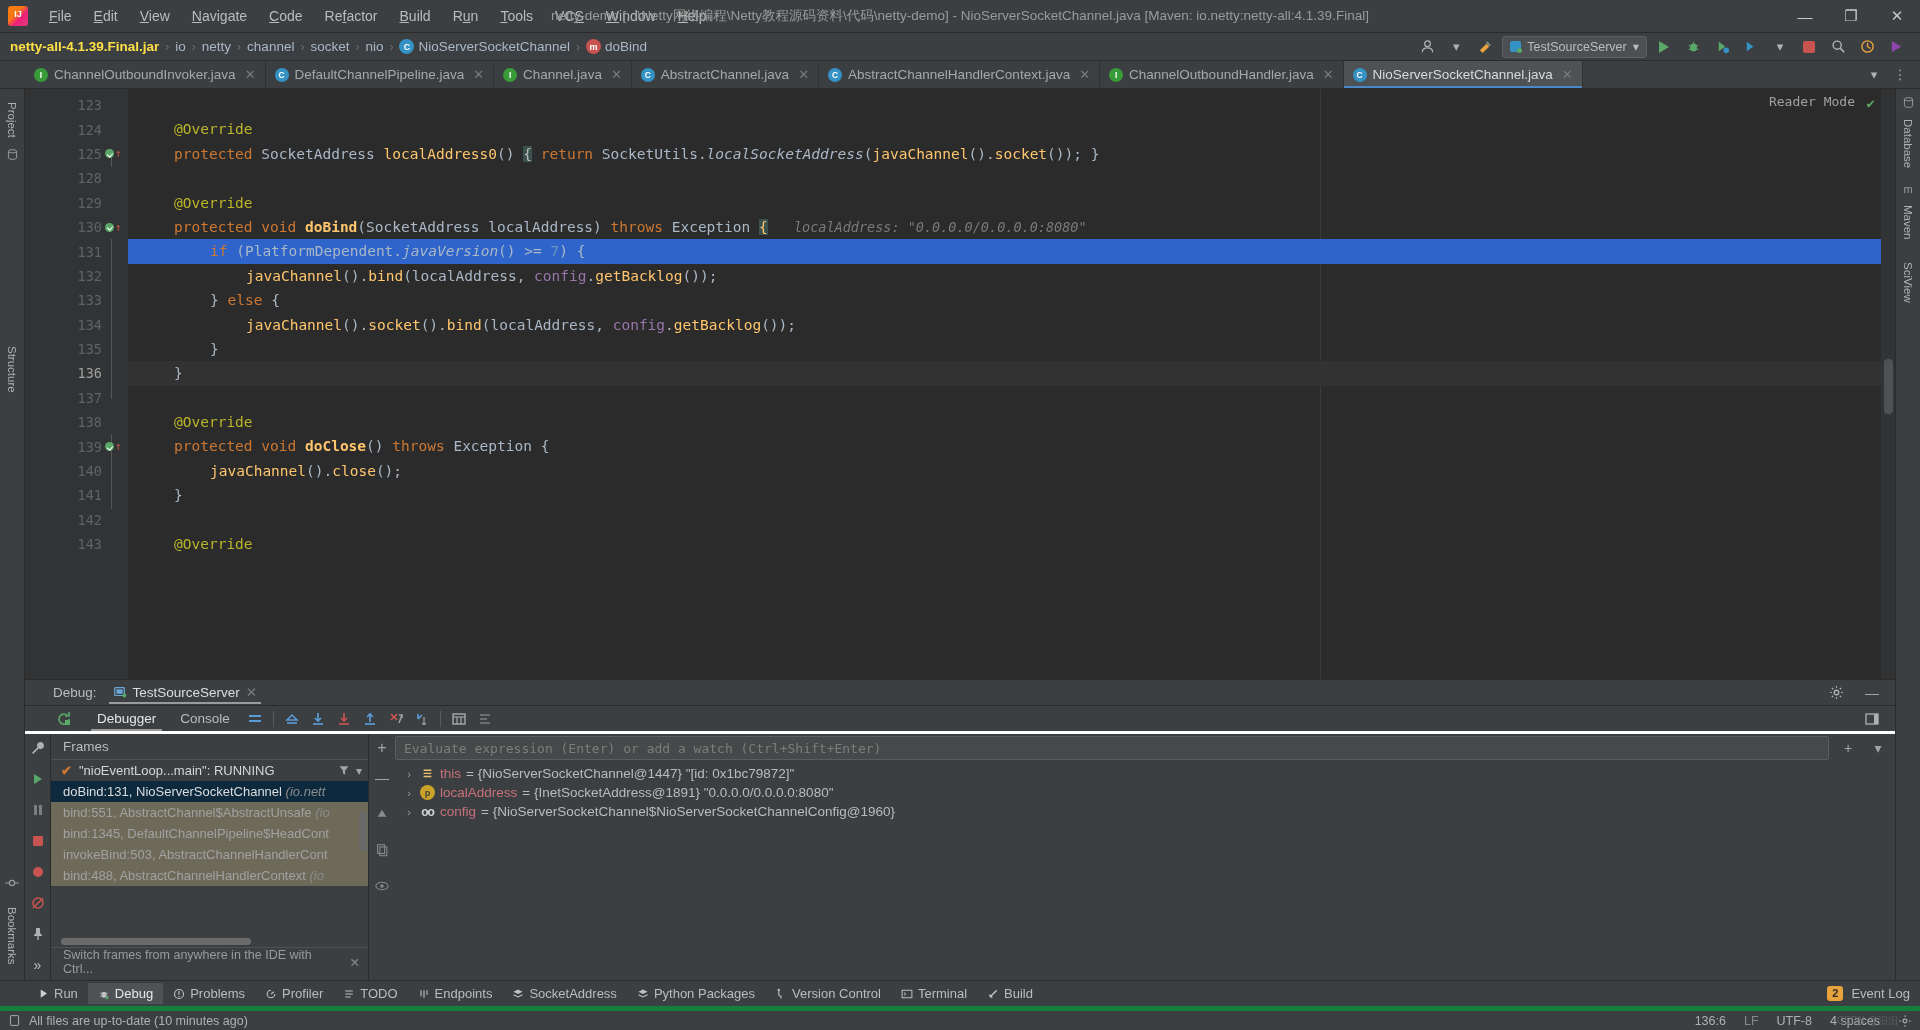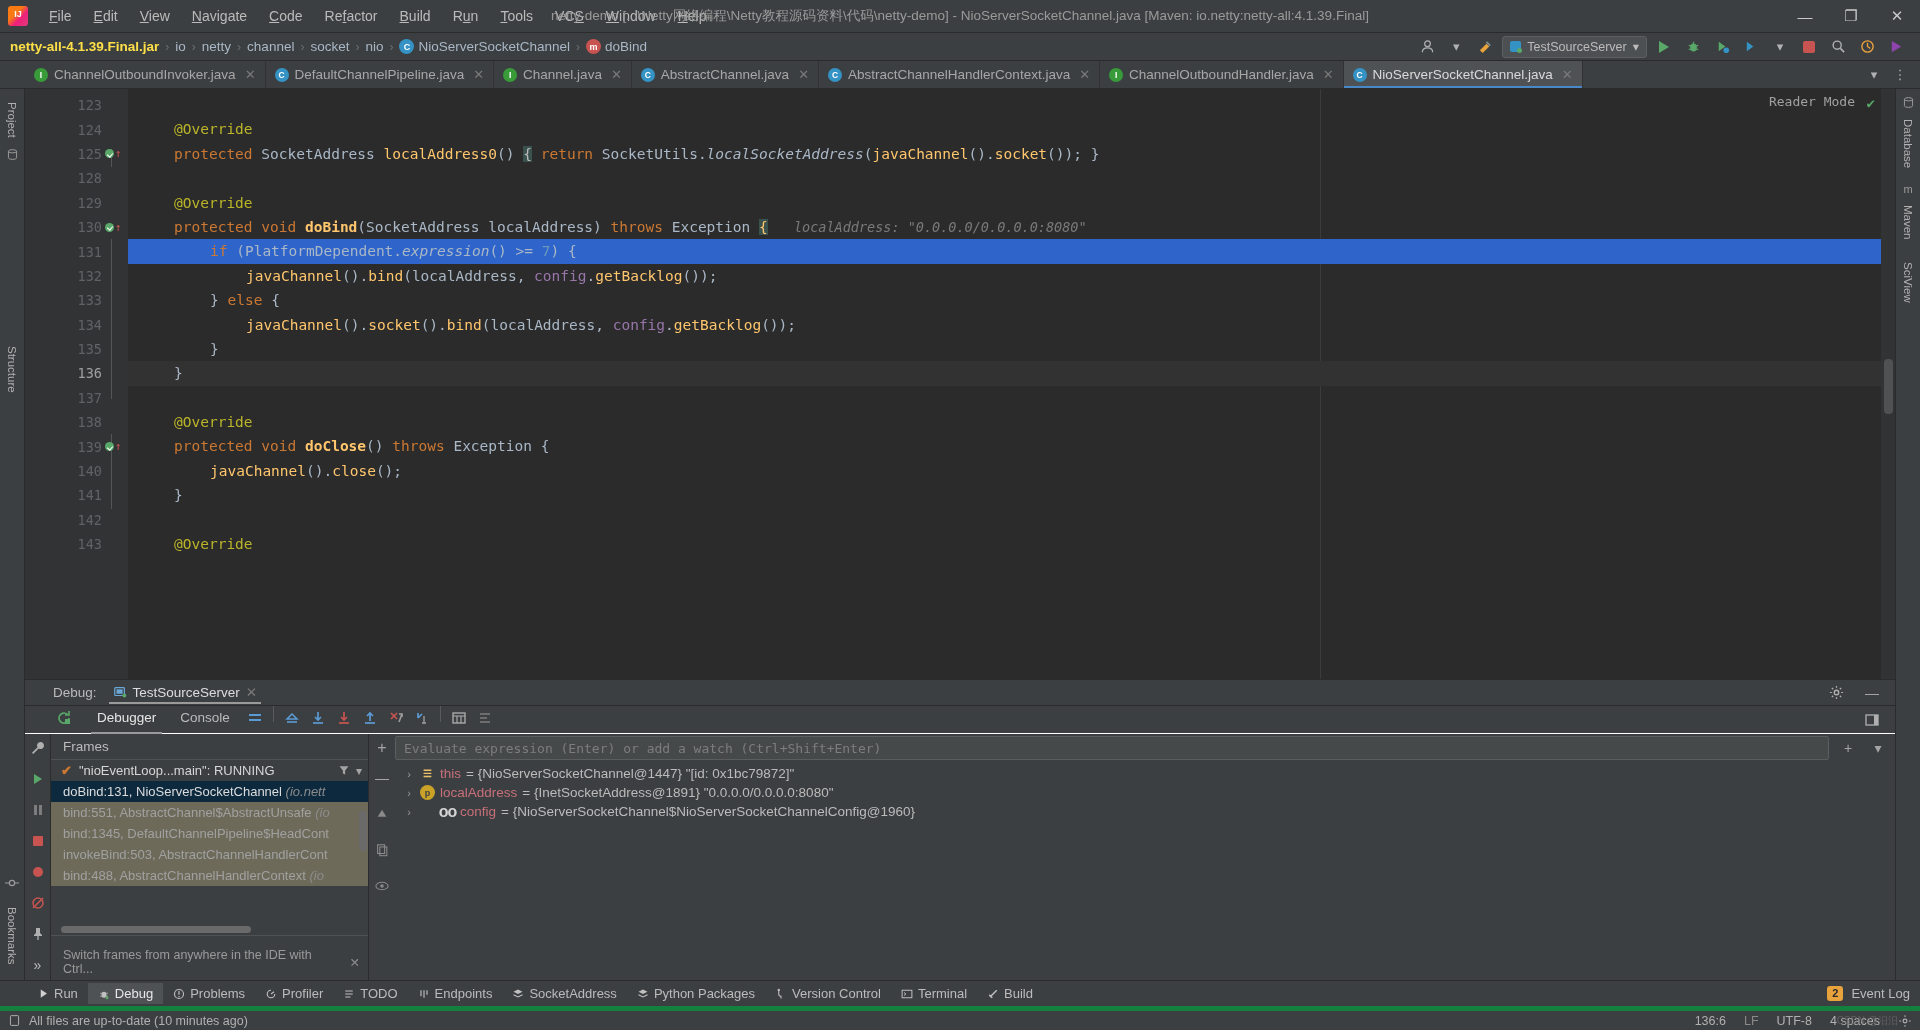--- a/index.html
+++ b/index.html
@@ -194,22 +194,22 @@
   }
   .dbg-header .lbl { font-size: 13.5px; color: #bbb; }
   .dbg-tab-run {
     display: flex; align-items: center; gap: 6px; font-size: 13.5px; color: #ddd;
     padding: 2px 8px 3px; position: relative;
   }
   .dbg-tab-run::after { content:""; position:absolute; left:4px; right:4px; bottom:-1px; height:2px; background:#9a9a9a; }
   .hdr-right { margin-left: auto; display: flex; align-items: center; gap: 10px; padding-right: 10px; }
 
   .dbg-toolbar {
-    height: 28px; flex: 0 0 28px; display: flex; 
-    gap: 0; padding-left: 26px; border-bottom: 1px solid #ffffff;
+    height: 28px; flex: 0 0 28px; display: flex; align-items: center;
+    gap: 0; padding-left: 26px; border-bottom: 3px solid #ffffff;
   }
   .dbg-tab { font-size: 13.5px; color: #bbb; padding: 4px 12px; position: relative; }
   .dbg-tab.sel { color: #e6e6e6; }
   .dbg-tab.sel::after { content:""; position:absolute; left:6px; right:6px; bottom:-1px; height:2px; background:#9a9a9a; }
   .tb-ico { width: 26px; height: 24px; display: flex; align-items: center; justify-content: center; font-size: 14px; color: #a4a4a4; }
   .tb-sep { width: 1px; height: 16px; background: #5a5a5a; margin: 0 5px; }
 
   .dbg-body { flex: 1 1 auto; display: flex; min-height: 0; }
   .dbg-rail {
     width: 26px; flex: 0 0 26px; background: #3c3f41; display: flex;
@@ -231,21 +231,21 @@
   .frames-list { flex: 1 1 auto; overflow: hidden; position: relative; }
   .frame-row {
     padding: 3px 8px 3px 12px; font-size: 13px; white-space: nowrap;
     overflow: hidden; text-overflow: clip; color: #9a9a9a;
   }
   .frame-row.sel { background: #0d293e; color: #dcdcdc; }
   .frame-row.gray-bg { background: #6e6a5a; color: #a0a0a0; }
   .frame-row em { font-style: italic; color: #8c8c8c; }
   .frames-tip {
     flex: 0 0 auto; display: flex; align-items: center; gap: 22px;
-    padding: 12px 8px 4px 12px; font-size: 12.5px; color: #9a9a9a;
+    padding: 0 8px 4px 12px; font-size: 12.5px; color: #9a9a9a;
     border-top: 1px solid #4e5254;
   }
   .frames-scroll { position: absolute; left: 10px; bottom: 2px; height: 7px; width: 190px; background: #6a6a6a; border-radius: 4px;}
   .frames-vthumb { position: absolute; right: 1px; top: 30px; width: 8px; height: 40px; background: #6a6a6a; border-radius: 4px;}
 
   .vars-col { flex: 1 1 auto; display: flex; flex-direction: column; min-width: 0; }
   .eval-row { display: flex; align-items: center; padding: 2px 4px 2px 0; }
   .eval-plus { width: 26px; text-align: center; color: #a4a4a4; font-size: 16px; }
   .eval-box {
     flex: 1 1 auto; background: #45494a; border: 1px solid #5a5e5f; border-radius: 2px;
@@ -257,21 +257,21 @@
   .vars-side { width: 26px; flex: 0 0 26px; display: flex; flex-direction: column; align-items: center; gap: 12px; padding-top: 4px; color: #9a9a9a; }
   .vars-list { flex: 1 1 auto; padding-top: 2px; min-width: 0; }
   .var-row {
     display: flex; align-items: center; gap: 5px; padding: 2px 8px;
     font-size: 13.5px; white-space: nowrap;
   }
   .chev { color: #9a9a9a; font-size: 11px; width: 12px; text-align: center; }
   .vico { width: 15px; height: 15px; flex: 0 0 15px; display: flex; align-items: center; justify-content: center; font-size: 10px; font-weight: bold; }
   .vico.this { color: #e8bf6a; }
   .vico.param { background: #c9a227; color: #3c3f41; border-radius: 50%; font-size: 9px; }
-  .vico.fieldo { color: #d4d4d4; font-size: 16px; letter-spacing: -1px; margin-left: 20px; }
+  .vico.fieldo { color: #d4d4d4; font-size: 12px; letter-spacing: -1px; }
   .vname { color: #c7707a; }
   .vval { color: #bbbbbb; }
 
   
   .toolstrip {
     height: 26px; flex: 0 0 26px; background: #3c3f41; display: flex; align-items: center;
     border-top: 1px solid #2b2b2b; padding-left: 28px; gap: 0;
   }
   .tool-btn {
     display: flex; align-items: center; gap: 5px; padding: 3px 10px;
@@ -581,21 +581,21 @@
           <div class="editor-vsep"></div>
           <div class="reader-mode">Reader Mode</div>
           <div class="reader-check">✔</div>
 
           <div class="cline"></div>
           <div class="cline"><span class="ann">@Override</span></div>
           <div class="cline"><span class="kw">protected</span> <span class="type">SocketAddress</span> <span class="mth">localAddress0</span><span class="pln">()</span> <span class="brmatch">{</span> <span class="kw">return</span> <span class="type">SocketUtils</span><span class="pln">.</span><span class="stat">localSocketAddress</span><span class="pln">(</span><span class="mth">javaChannel</span><span class="pln">().</span><span class="mth">socket</span><span class="pln">());</span> <span class="pln">}</span></div>
           <div class="cline"></div>
           <div class="cline"><span class="ann">@Override</span></div>
           <div class="cline"><span class="kw">protected</span> <span class="kw">void</span> <span class="mthb">doBind</span><span class="pln">(</span><span class="type">SocketAddress</span> <span class="pln">localAddress)</span> <span class="kw">throws</span> <span class="type">Exception</span> <span class="brmatch" style="color:#ffc66d;">{</span>   <span class="hint">localAddress: "0.0.0.0/0.0.0.0:8080"</span></div>
-          <div class="cline hl"><span style="padding-left:36px;"></span><span class="kw">if</span> <span class="pln">(PlatformDependent.</span><span class="stat">expression</span><span class="pln">() &gt;= </span><span class="num">7</span><span class="pln">) {</span></div>
+          <div class="cline hl"><span style="padding-left:36px;"></span><span class="kw">if</span> <span class="pln">(PlatformDependent.</span><span class="stat">javaVersion</span><span class="pln">() &gt;= </span><span class="num">7</span><span class="pln">) {</span></div>
           <div class="cline"><span style="padding-left:72px;"></span><span class="mth">javaChannel</span><span class="pln">().</span><span class="mth">bind</span><span class="pln">(localAddress, </span><span class="fld">config</span><span class="pln">.</span><span class="mth">getBacklog</span><span class="pln">());</span></div>
           <div class="cline"><span style="padding-left:36px;"></span><span class="pln">} </span><span class="kw">else</span> <span class="pln">{</span></div>
           <div class="cline"><span style="padding-left:72px;"></span><span class="mth">javaChannel</span><span class="pln">().</span><span class="mth">socket</span><span class="pln">().</span><span class="mth">bind</span><span class="pln">(localAddress, </span><span class="fld">config</span><span class="pln">.</span><span class="mth">getBacklog</span><span class="pln">());</span></div>
           <div class="cline"><span style="padding-left:36px;"></span><span class="pln">}</span></div>
           <div class="cline hl-cur"><span class="pln">}</span></div>
           <div class="cline"></div>
           <div class="cline"><span class="ann">@Override</span></div>
           <div class="cline"><span class="kw">protected</span> <span class="kw">void</span> <span class="mthb">doClose</span><span class="pln">()</span> <span class="kw">throws</span> <span class="type">Exception</span> <span class="pln">{</span></div>
           <div class="cline"><span style="padding-left:36px;"></span><span class="mth">javaChannel</span><span class="pln">().</span><span class="mth">close</span><span class="pln">();</span></div>
           <div class="cline"><span class="pln">}</span></div>

